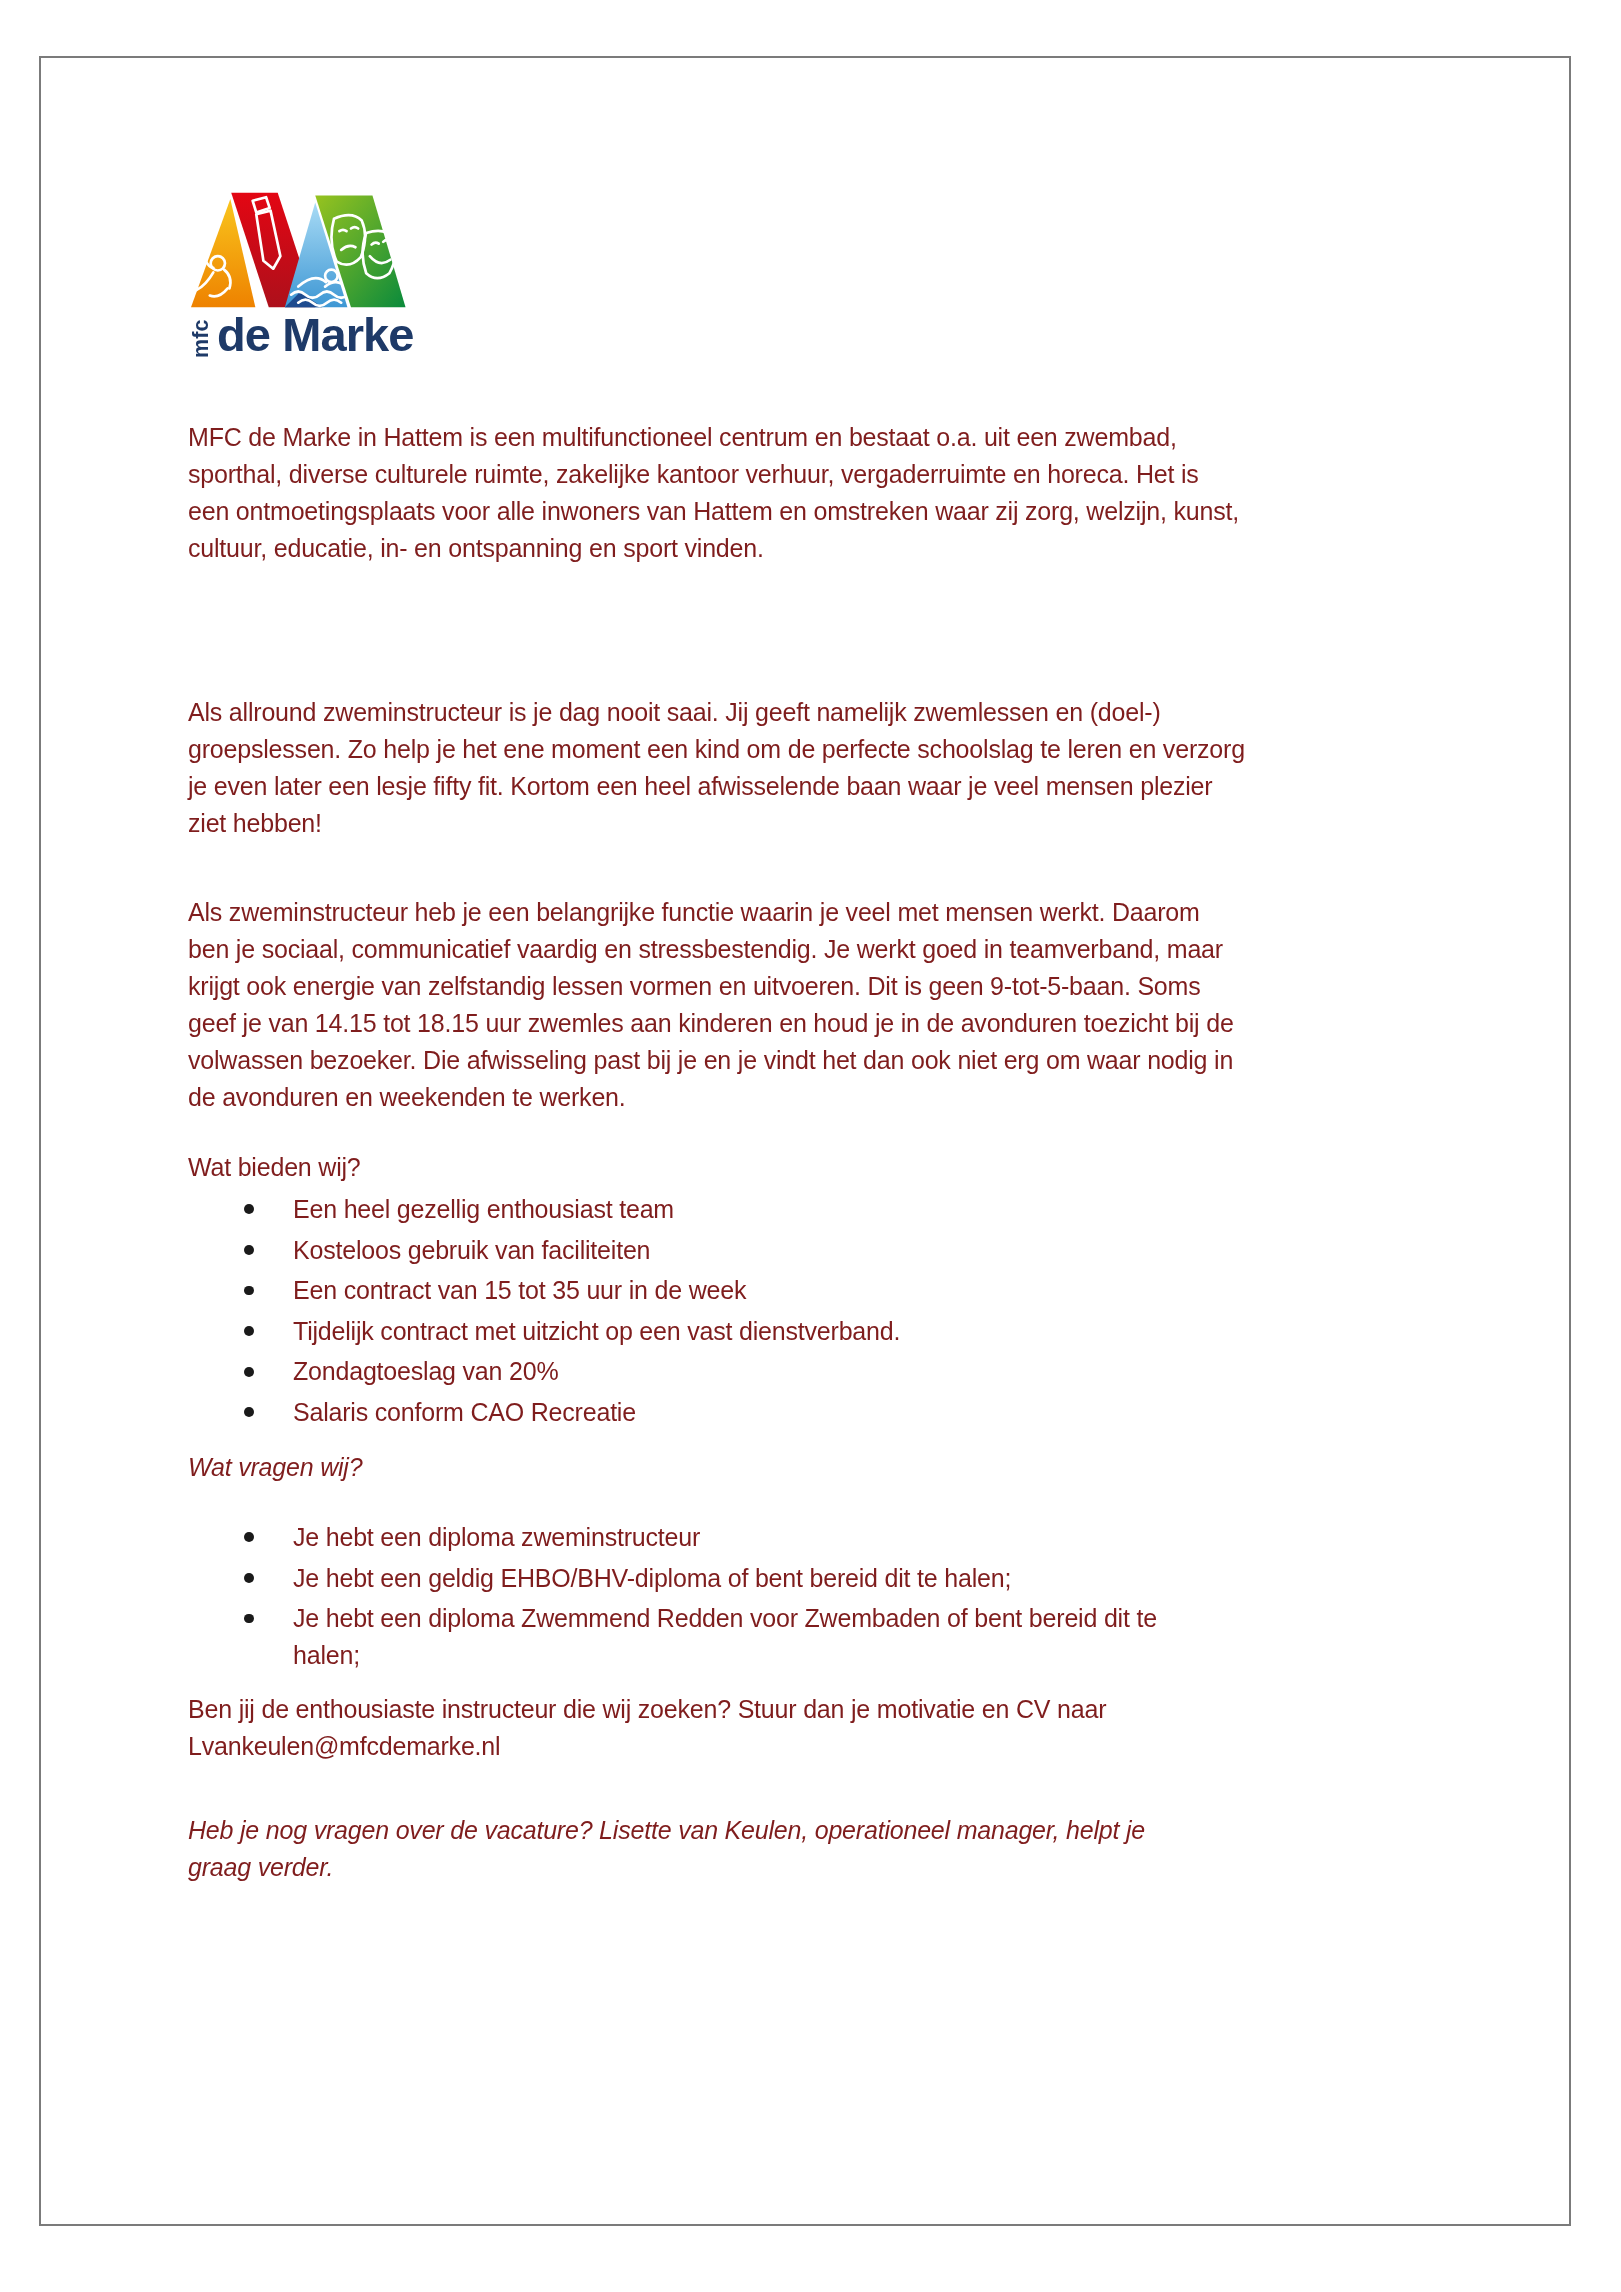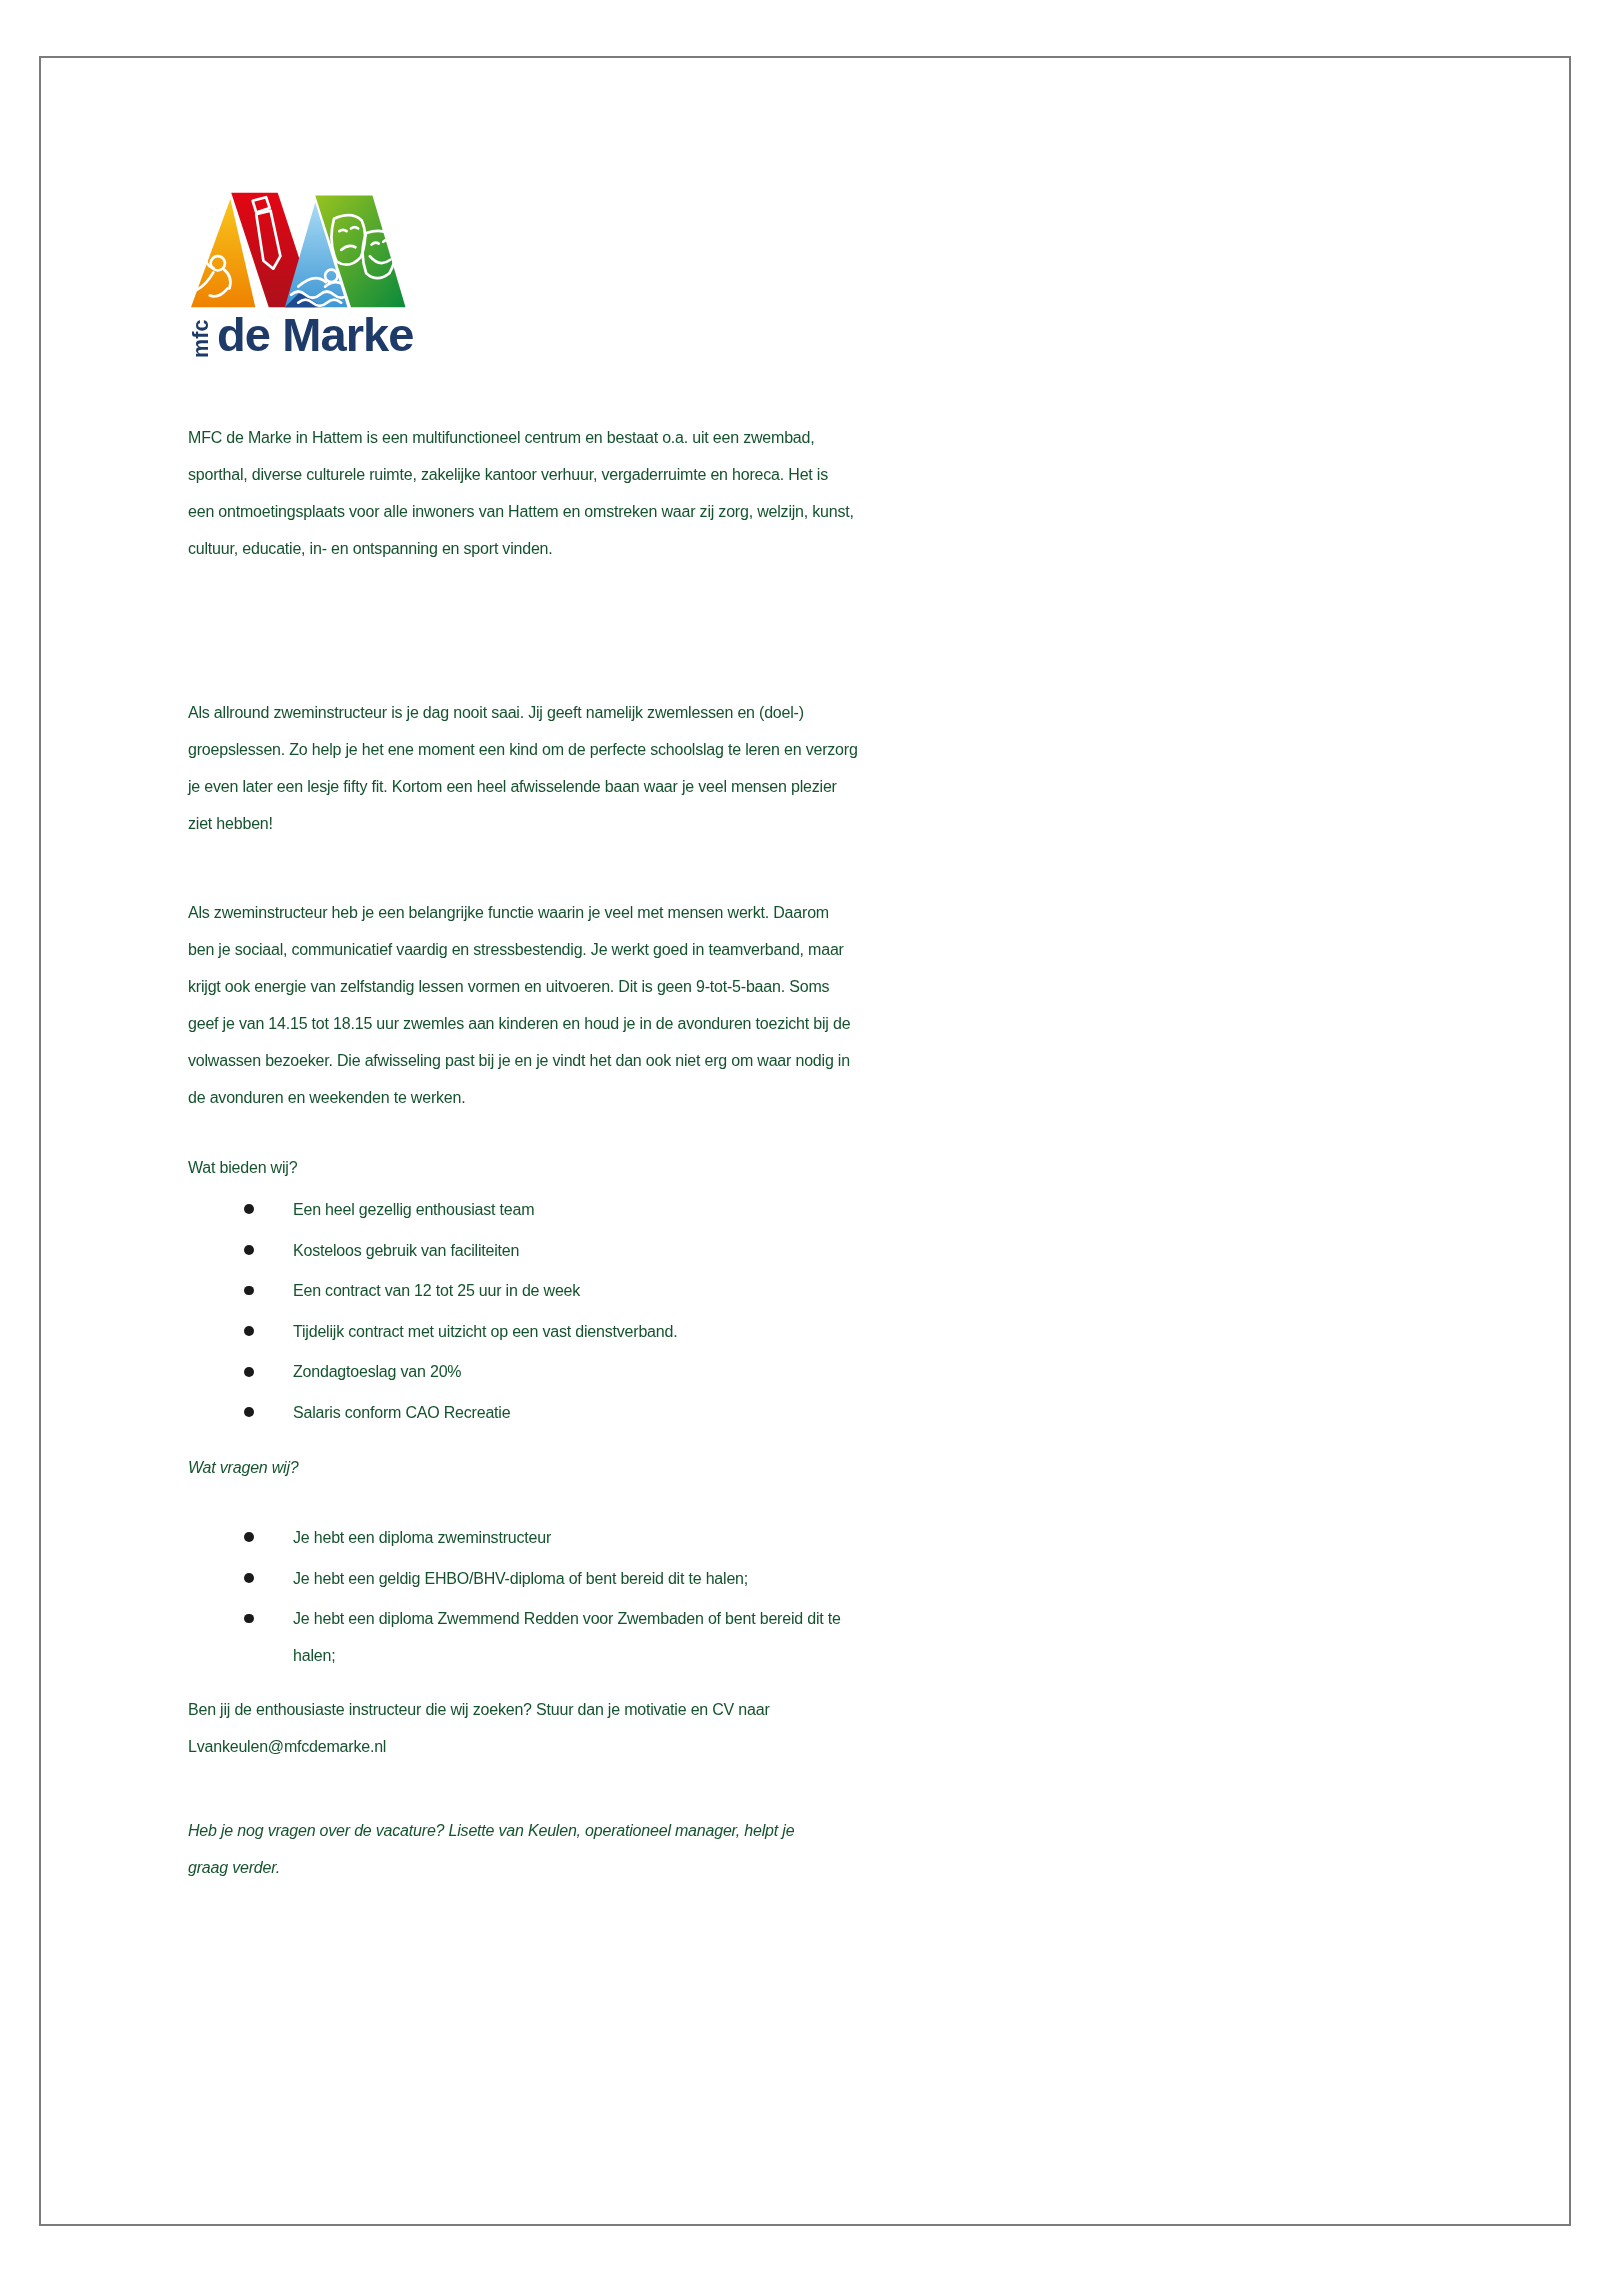--- a/index.html
+++ b/index.html
@@ -21,22 +21,22 @@
     top: 56px;
     width: 1532px;
     height: 2170px;
     border: 2.7px solid #7b7b7b;
     box-sizing: border-box;
   }
   .content-block {
     position: absolute;
     left: 188px;
     width: 1343px;
-    color: #14532d;
-    font-size: 16px;
+    color: #7f1d1d;
+    font-size: 25px;
     line-height: 37px;
     letter-spacing: -0.2px;
     white-space: pre-line;
     margin: 0;
   }
   h1.content-block {
     font-size: 46px;
     line-height: 54px;
     font-weight: bold;
     color: #000000;
@@ -191,21 +191,21 @@
 
   <p class="content-block" style="top:894px;">Als zweminstructeur heb je een belangrijke functie waarin je veel met mensen werkt. Daarom
 ben je sociaal, communicatief vaardig en stressbestendig. Je werkt goed in teamverband, maar
 krijgt ook energie van zelfstandig lessen vormen en uitvoeren. Dit is geen 9-tot-5-baan. Soms
 geef je van 14.15 tot 18.15 uur zwemles aan kinderen en houd je in de avonduren toezicht bij de
 volwassen bezoeker. Die afwisseling past bij je en je vindt het dan ook niet erg om waar nodig in
 de avonduren en weekenden te werken.</p>
 
   <p class="content-block" style="top:1149px;">Wat bieden wij?</p>
 
-  <ul class="content-block" style="top:1191px;"><li>Een heel gezellig enthousiast team</li><li>Kosteloos gebruik van faciliteiten</li><li>Een contract van 12 tot 25 uur in de week</li><li>Tijdelijk contract met uitzicht op een vast dienstverband.</li><li>Zondagtoeslag van 20%</li><li>Salaris conform CAO Recreatie</li></ul>
+  <ul class="content-block" style="top:1191px;"><li>Een heel gezellig enthousiast team</li><li>Kosteloos gebruik van faciliteiten</li><li>Een contract van 15 tot 35 uur in de week</li><li>Tijdelijk contract met uitzicht op een vast dienstverband.</li><li>Zondagtoeslag van 20%</li><li>Salaris conform CAO Recreatie</li></ul>
 
   <p class="content-block" style="top:1449px;font-style:italic;">Wat vragen wij?</p>
 
   <ul class="content-block" style="top:1487px;margin-top:32px;"><li>Je hebt een diploma zweminstructeur</li><li>Je hebt een geldig EHBO/BHV-diploma of bent bereid dit te halen;</li><li>Je hebt een diploma Zwemmend Redden voor Zwembaden of bent bereid dit te
 halen;</li></ul>
 
   <p class="content-block" style="top:1691px;"><span>Ben jij de enthousiaste instructeur die wij zoeken? Stuur dan je motivatie en CV naar</span>
 <span>Lvankeulen@mfcdemarke.nl</span></p>
 
   <p class="content-block" style="top:1812px;font-style:italic;">Heb je nog vragen over de vacature? Lisette van Keulen, operationeel manager, helpt je

